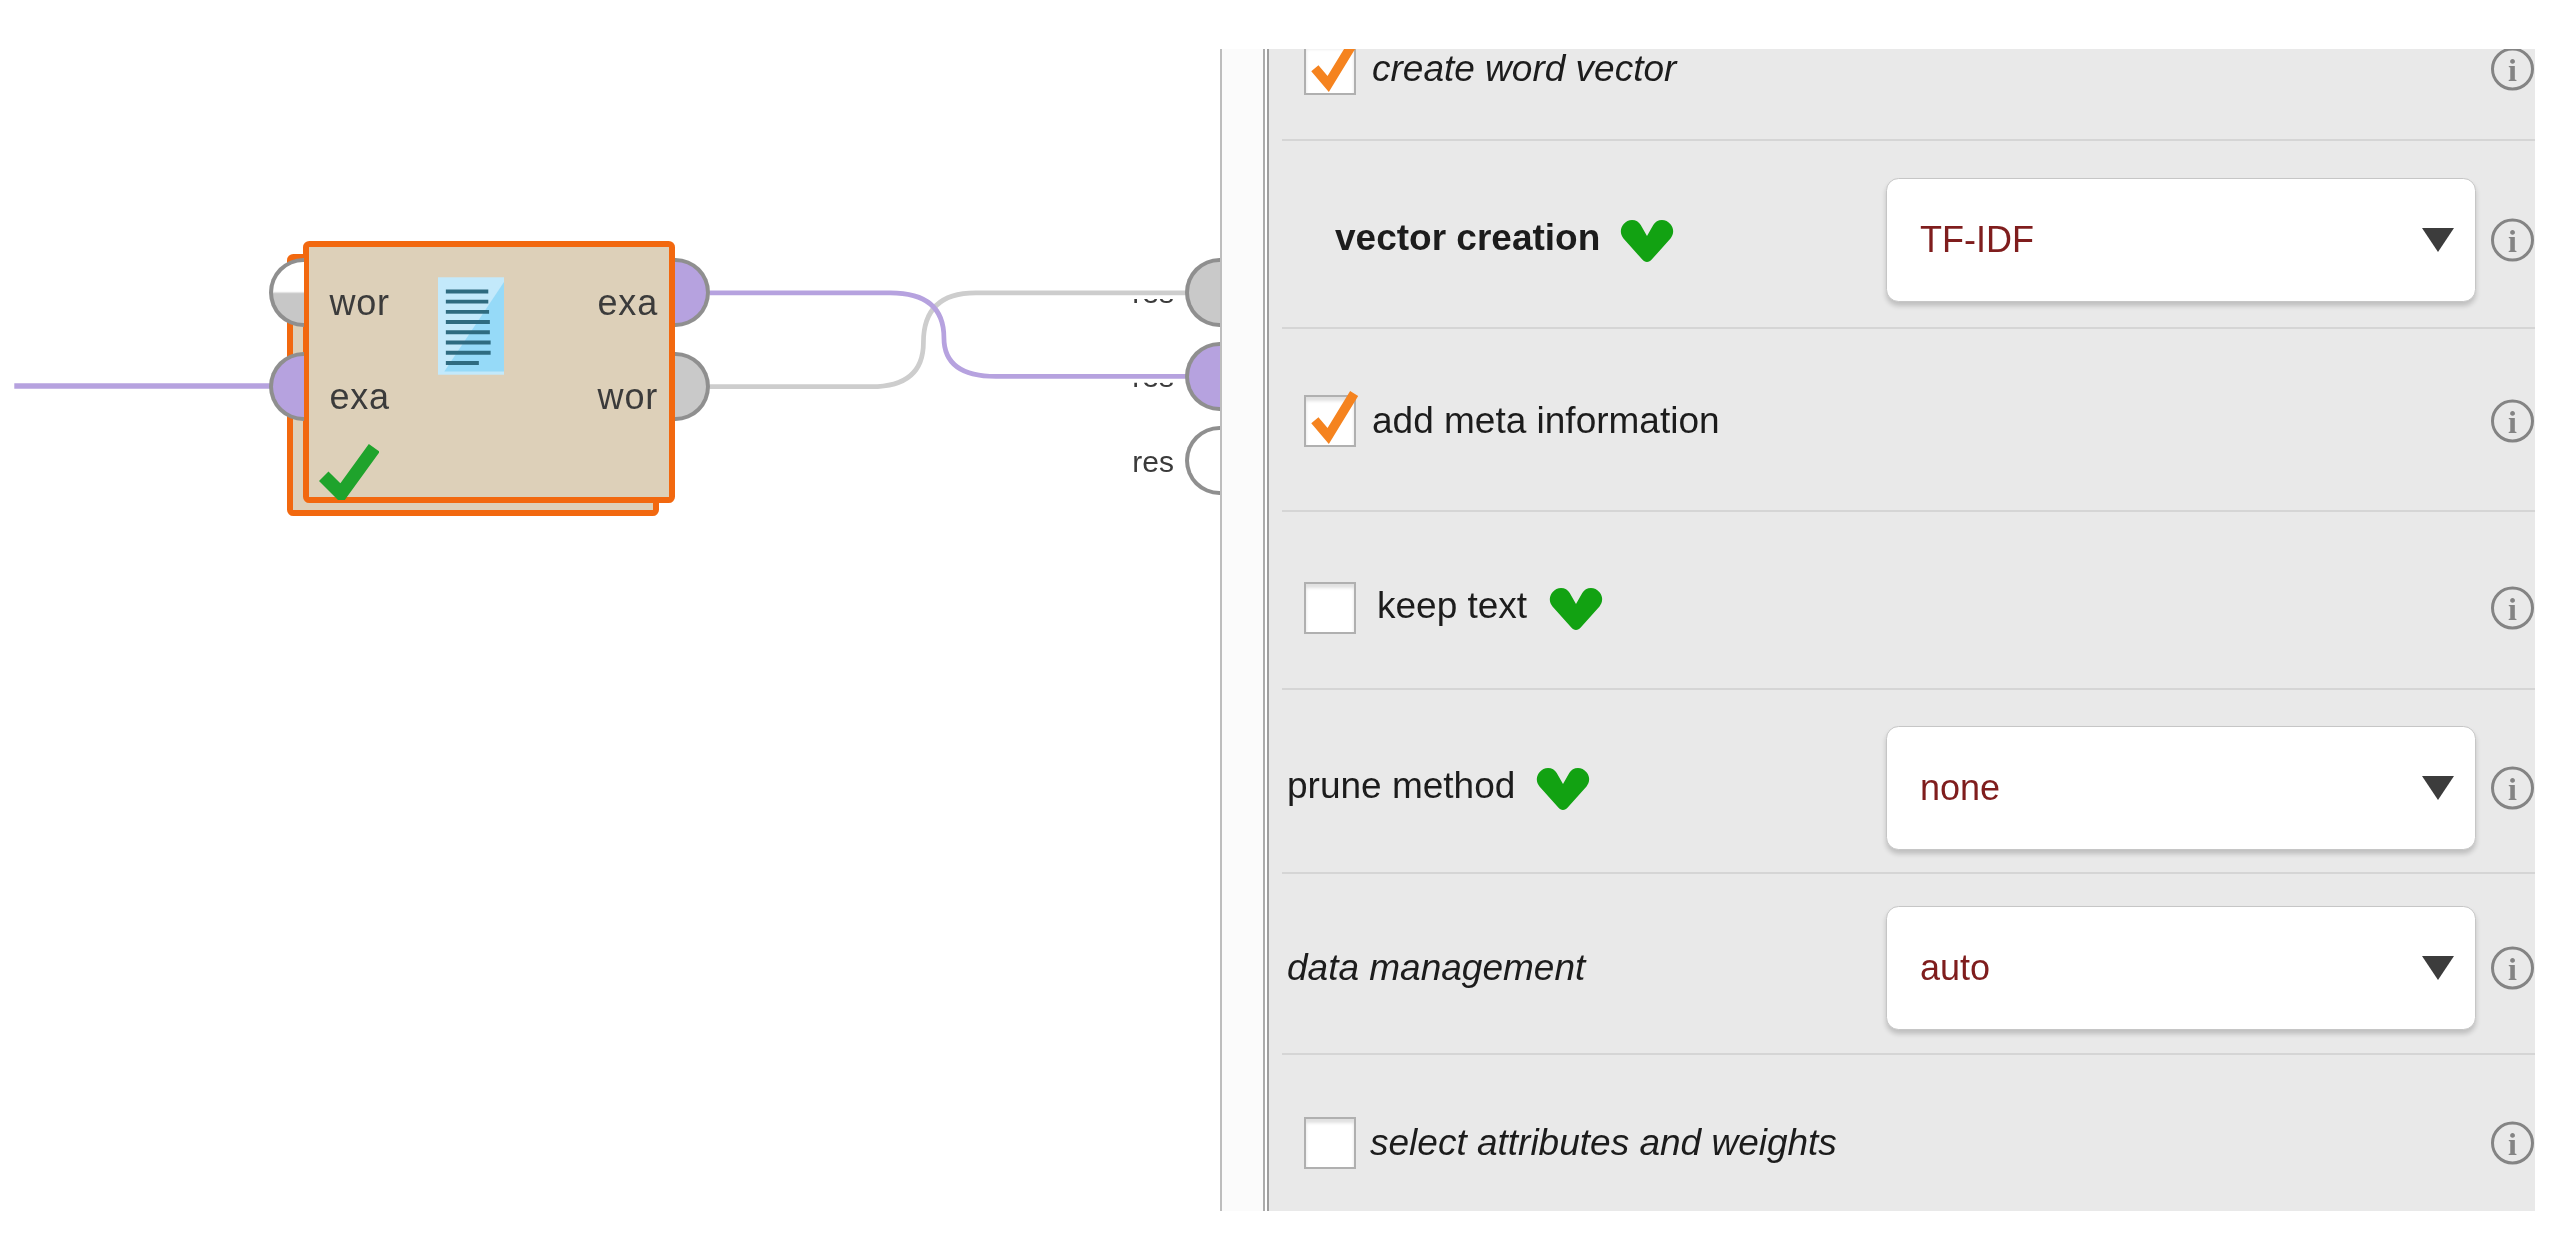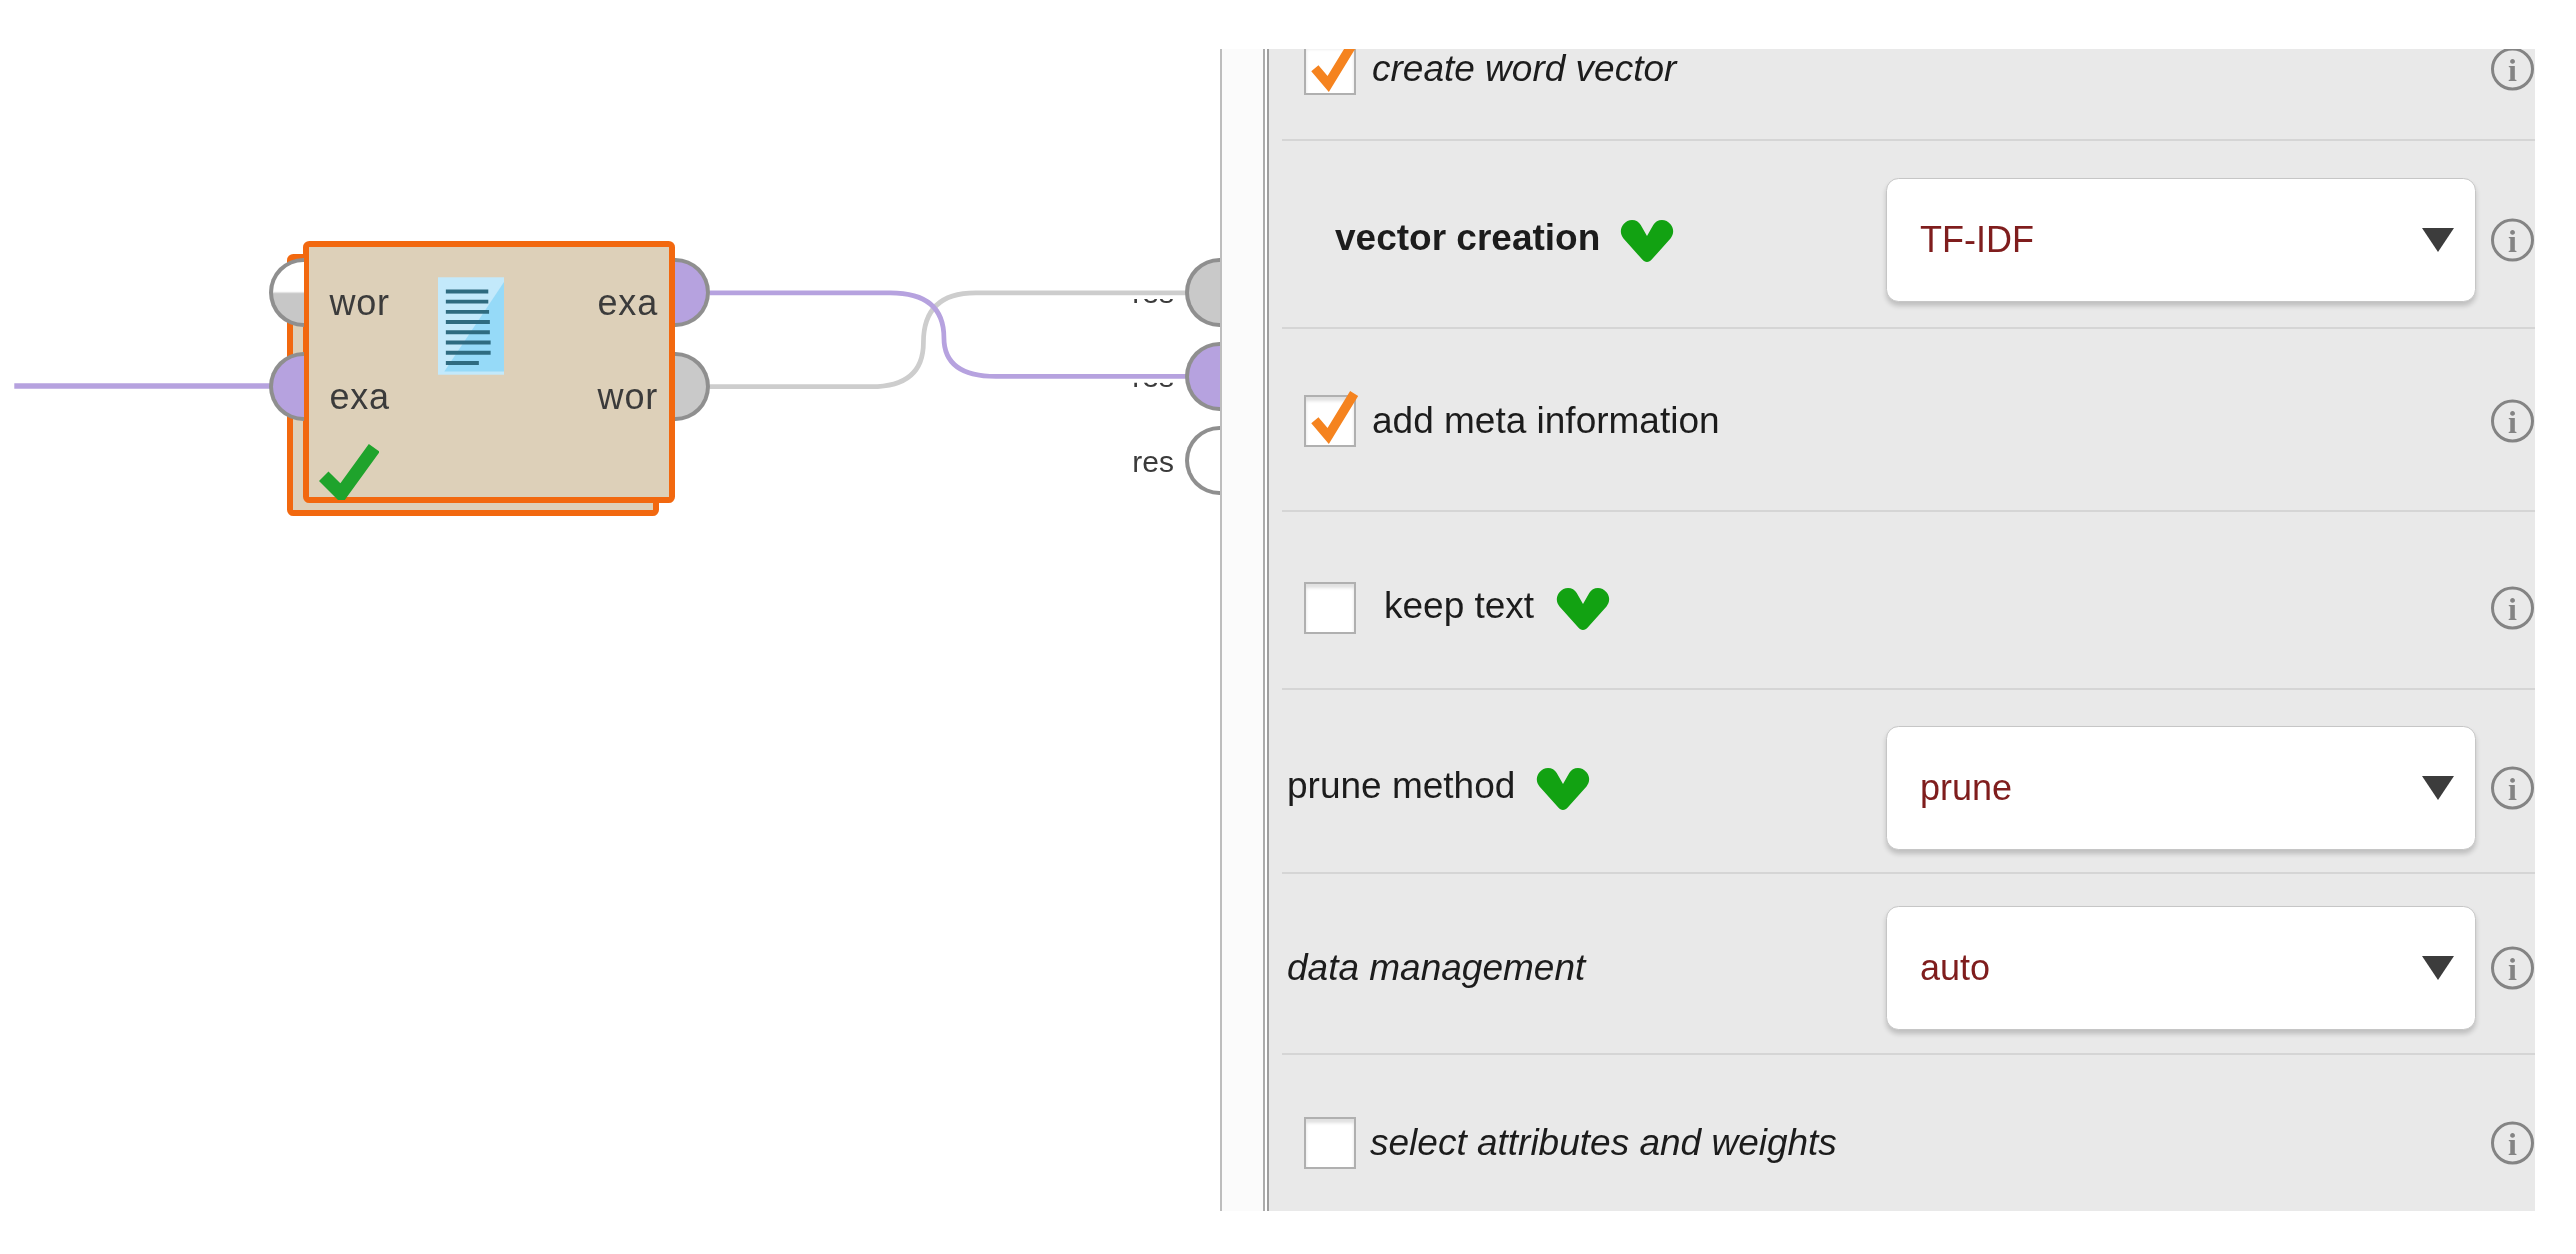--- a/index.html
+++ b/index.html
@@ -162,41 +162,41 @@
         <span class="plabel">add meta information</span>
       </div>
       <div class="info">
         <span>i</span>
       </div>
     </div>
     <div class="sep" style="top:461px"></div>
 
     <div class="prow" style="top:559px">
       <span class="cb"></span>
-      <div class="labelwrap" style="left:115px;gap:20px">
+      <div class="labelwrap" style="left:108px;gap:20px">
         <span class="plabel">keep text</span>
         <svg class="chev" width="58" height="46" viewBox="0 0 74 58">
           <path d="M7 9 C13 1 25 2 29 10 L37 24 L45 10 C49 2 61 1 67 9 C72 15 71 22 67 27 L43 54 C40 58 34 58 31 54 L7 27 C3 22 2 15 7 9 Z" fill="#12a212"></path>
         </svg>
       </div>
       <div class="info">
         <span>i</span>
       </div>
     </div>
     <div class="sep" style="top:639px"></div>
 
     <div class="prow" style="top:739px">
       <div class="labelwrap" style="left:18px;gap:19px">
         <span class="plabel">prune method</span>
         <svg class="chev" width="58" height="46" viewBox="0 0 74 58">
           <path d="M7 9 C13 1 25 2 29 10 L37 24 L45 10 C49 2 61 1 67 9 C72 15 71 22 67 27 L43 54 C40 58 34 58 31 54 L7 27 C3 22 2 15 7 9 Z" fill="#12a212"></path>
         </svg>
       </div>
       <div class="dropdown">
-        <span class="dd-value">prune</span>
+        <span class="dd-value">none</span>
         <span class="dd-tri"></span>
       </div>
       <div class="info">
         <span>i</span>
       </div>
     </div>
     <div class="sep" style="top:823px"></div>
 
     <div class="prow" style="top:919px">
       <div class="labelwrap" style="left:18px">

